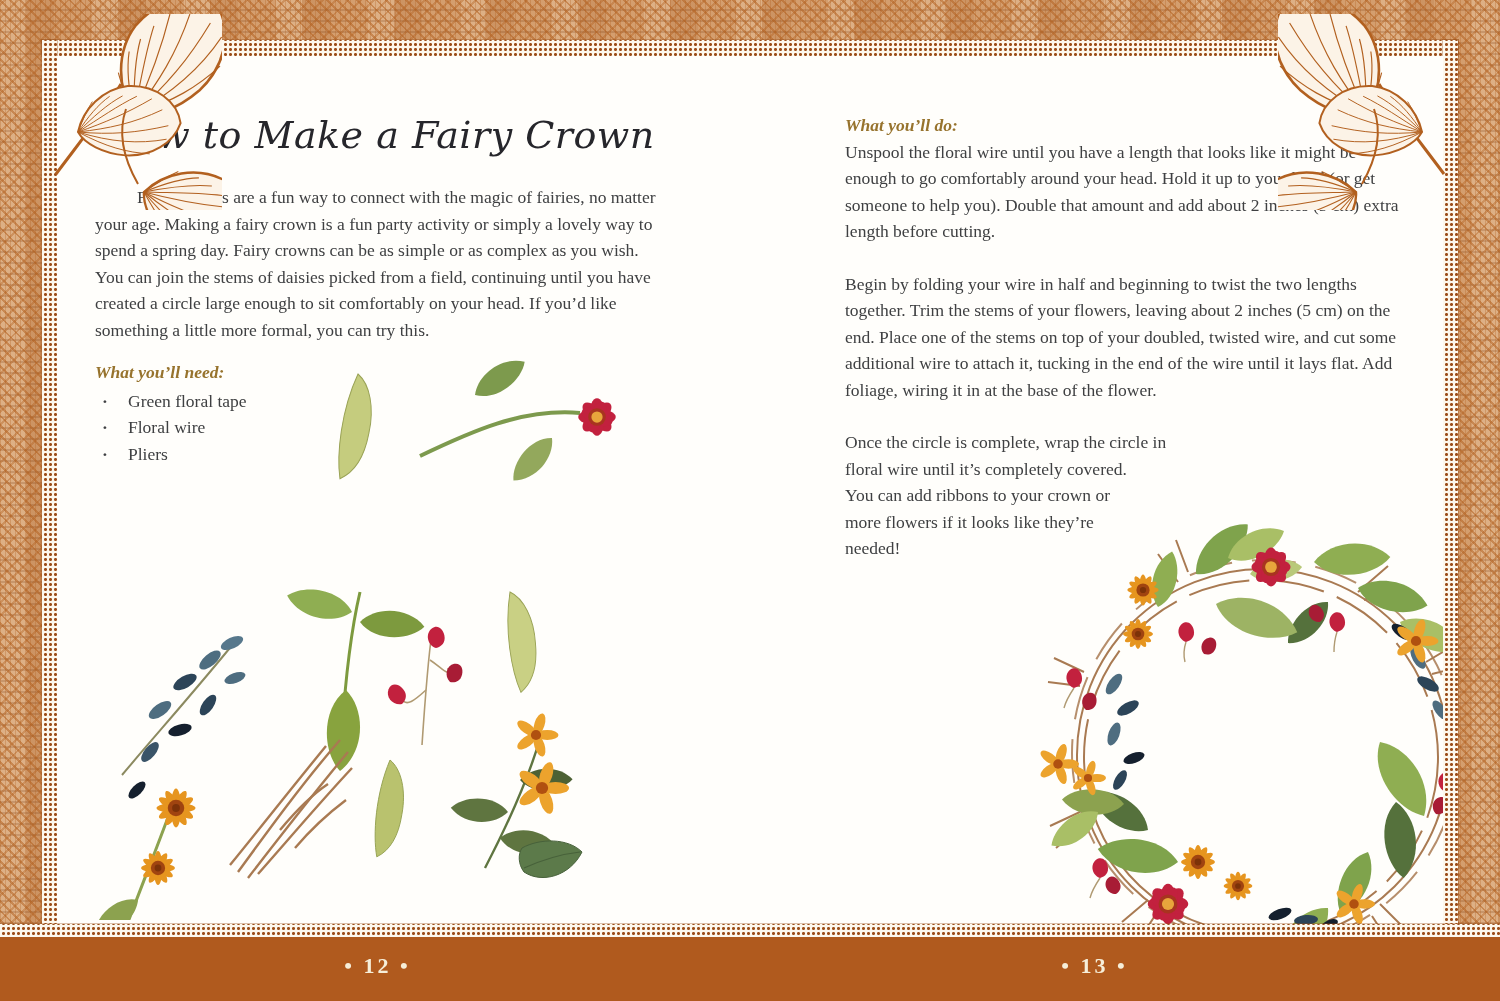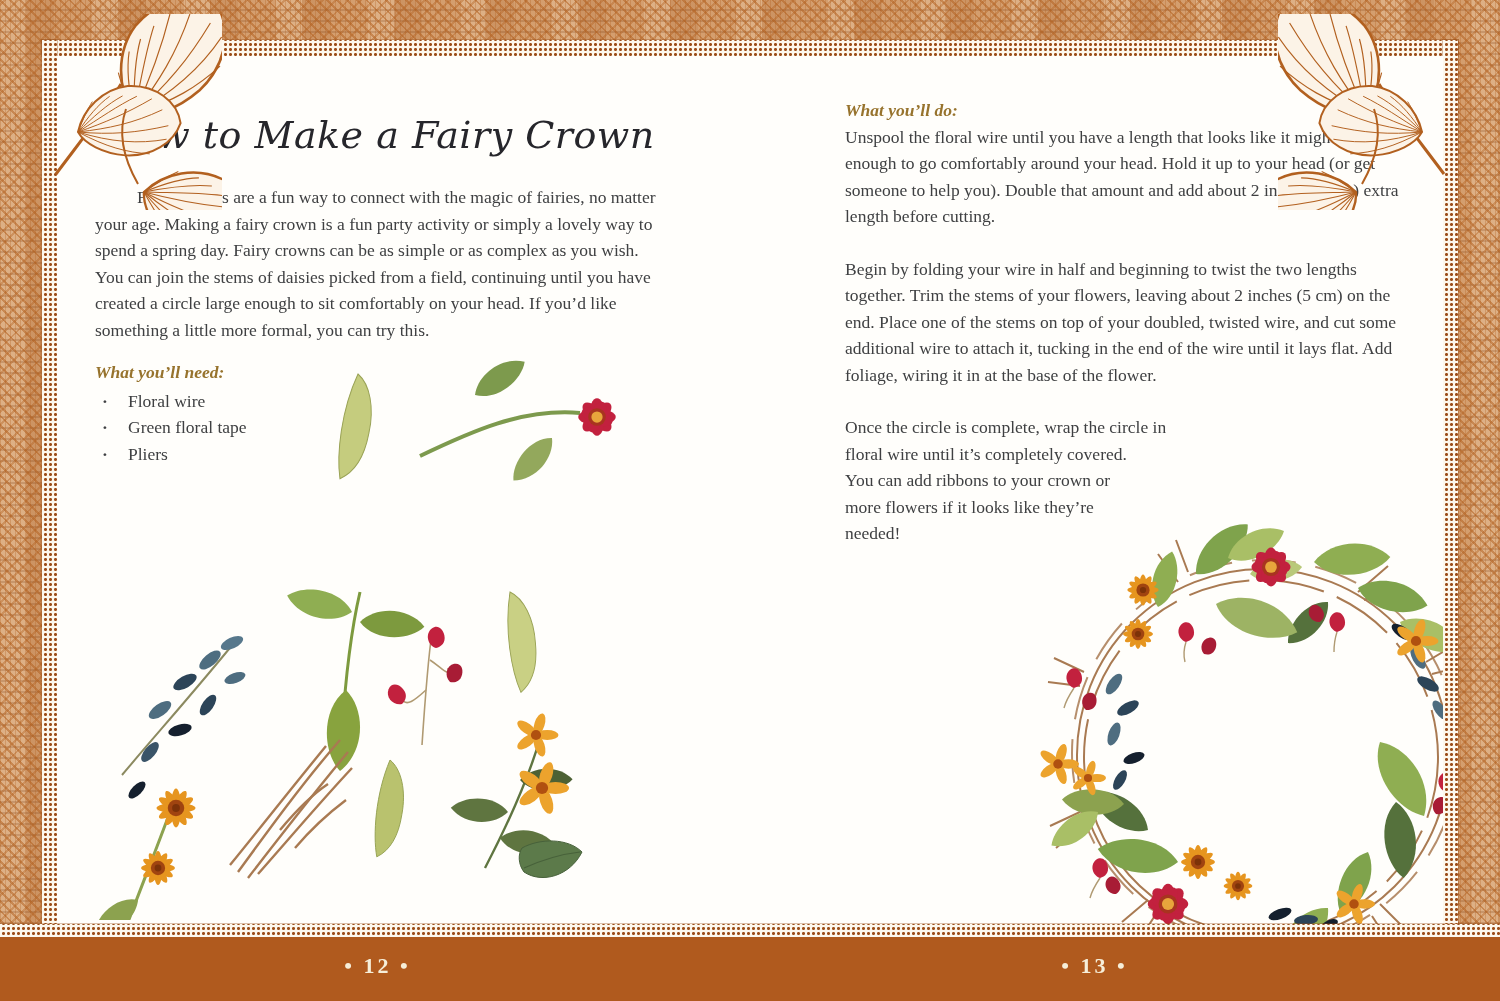--- a/index.html
+++ b/index.html
@@ -45,21 +45,21 @@
     font-size:38px;line-height:46px;color:#26262b;letter-spacing:.5px;
   }
   .intro{margin:14px 0 0 0;text-indent:42px;}
   .subhead{
     font-weight:bold;font-style:italic;color:#97732d;font-size:17.5px;
   }
   .needs{margin-top:16px;}
   ul.needs-list{list-style:none;margin:2px 0 0 0;padding:0;}
   ul.needs-list li{position:relative;padding-left:33px;}
   ul.needs-list li::before{content:"·";position:absolute;left:7px;font-weight:bold;}
-  .col-right{padding-top:41px;}
+  .col-right{padding-top:56px;}
   .col-right p{margin:0 0 26px 0;}
   .wreath-float{
     float:right;width:330px;height:418px;margin:54px -38px 0 0;
     shape-outside:circle(60% at 55% 50%);
   }
   .scatter-svg{position:absolute;left:33px;top:304px;pointer-events:none;}
   .wreath-svg{position:absolute;left:971px;top:456px;pointer-events:none;}
   .corner{position:absolute;top:14px;pointer-events:none;}
   .corner-left{left:26px;}
   .corner-right{right:26px;}
@@ -137,22 +137,22 @@
   <div class="band band-right"></div>
 
   <div class="page-area">
 
     <div class="col col-left">
       <h1 class="title">How to Make a Fairy Crown</h1>
       <p class="intro">Fairy crowns are a fun way to connect with the magic of fairies, no matter your age. Making a fairy crown is a fun party activity or simply a lovely way to spend a spring day. Fairy crowns can be as simple or as complex as you wish. You can join the stems of daisies picked from a field, continuing until you have created a circle large enough to sit comfortably on your head. If you’d like something a little more formal, you can try this.</p>
       <div class="needs">
         <div class="subhead">What you’ll need:</div>
         <ul class="needs-list">
+          <li>Green floral tape</li>
           <li>Floral wire</li>
-          <li>Green floral tape</li>
           <li>Pliers</li>
         </ul>
       </div>
     </div>
 
     <svg class="scatter-svg" width="580" height="560" viewBox="0 0 580 560">
 
       <use href="#cleaf" transform="translate(268,14) rotate(6)" fill="#c5cc7e" stroke="#9aa356" stroke-width="1"></use>
 
       <path d="M330,96 C380,72 432,48 490,53" fill="none" stroke="#7d9a4d" stroke-width="4"></path>

